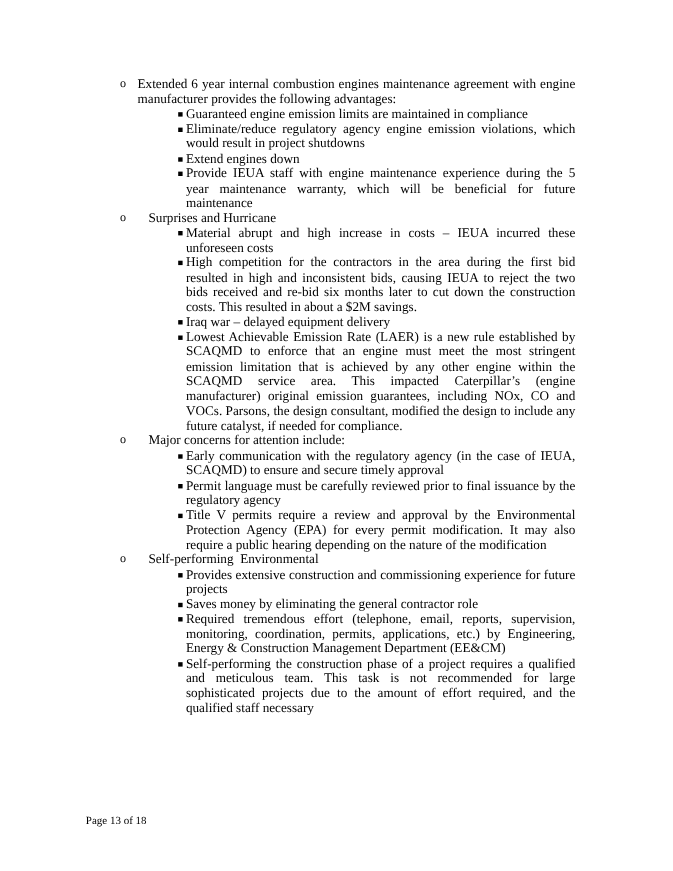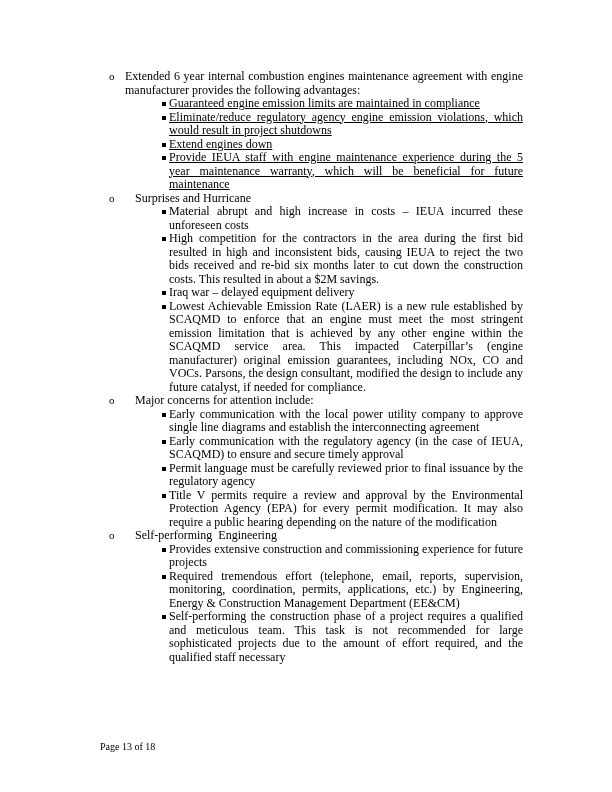--- a/index.html
+++ b/index.html
@@ -9,22 +9,22 @@
   .content { position: absolute; left: 108px; top: 70px; width: 415px;
              font-size: 12px; line-height: 13.5px; }
   .l1 { position: relative; padding-left: 27px; margin: 0; }
   .l1.first { padding-left: 17px; }
   .l1 > .ob { position: absolute; left: 1px; top: 0; font-size: 11px; }
   .l1 > .head { display: block; text-align: justify; }
   .l2list { margin: 0; padding: 0; list-style: none; }
   .l2 { position: relative; padding-left: 54px; text-align: justify; }
   .l1.first .l2 { padding-left: 54px; }
   .l2 > .sq { position: absolute; left: 47px; top: 5px; width: 4px; height: 4px; background: #000; }
-  .first-wrap { margin-left: -10px; text-decoration: underline; }
-  .footer { position: absolute; left: 100px; top: 741px; font-size: 10px; text-align: center; }
+  .first-wrap { margin-left: -10px; }
+  .footer { position: absolute; left: 78px; top: 741px; font-size: 10px; text-align: center; }
 </style>
 </head>
 <body>
 
 <div class="page">
   <div class="content">
 
     <div class="l1 first">
       <span class="ob">o</span>
       <span class="head">Extended 6 year internal combustion engines maintenance agreement with engine manufacturer provides the following advantages:</span>
@@ -44,33 +44,32 @@
         <li class="l2"><span class="sq"></span><span>High competition for the contractors in the area during the first bid resulted in high and inconsistent bids, causing IEUA to reject the two bids received and re-bid six months later to cut down the construction costs. This resulted in about a $2M savings.</span></li>
         <li class="l2"><span class="sq"></span><span>Iraq war – delayed equipment delivery</span></li>
         <li class="l2"><span class="sq"></span><span>Lowest Achievable Emission Rate (LAER) is a new rule established by SCAQMD to enforce that an engine must meet the most stringent emission limitation that is achieved by any other engine within the SCAQMD service area. This impacted Caterpillar’s (engine manufacturer) original emission guarantees, including NOx, CO and VOCs.  Parsons, the design consultant, modified the design to include any future catalyst, if needed for compliance.</span></li>
       </ul>
     </div>
 
     <div class="l1">
       <span class="ob">o</span>
       <span class="head">Major concerns for attention include:</span>
       <ul class="l2list" style="margin-left:-20px">
-        <li class="l2"><span class="sq"></span><span>Early communication with the local power utility company to approve single line diagrams and establish the interconnecting agreement</span></li>
         <li class="l2"><span class="sq"></span><span>Early communication with the regulatory agency (in the case of IEUA, SCAQMD) to ensure and secure timely approval</span></li>
         <li class="l2"><span class="sq"></span><span>Permit language must be carefully reviewed prior to final issuance by the regulatory agency</span></li>
         <li class="l2"><span class="sq"></span><span>Title V permits require a review and approval by the Environmental Protection Agency (EPA) for every permit modification. It may also require a public hearing depending on the nature of the modification</span></li>
       </ul>
     </div>
 
     <div class="l1">
       <span class="ob">o</span>
-      <span class="head" style="white-space:pre">Self-performing  Engineering</span>
+      <span class="head" style="white-space:pre">Self-performing  Environmental</span>
       <ul class="l2list" style="margin-left:-20px">
         <li class="l2"><span class="sq"></span><span>Provides extensive construction and commissioning experience for future projects</span></li>
-        <li class="l2"><span class="sq"></span></li>
+        <li class="l2"><span class="sq"></span><span>Saves money by eliminating the general contractor role</span></li>
         <li class="l2"><span class="sq"></span><span>Required tremendous effort (telephone, email, reports, supervision, monitoring, coordination, permits, applications, etc.) by Engineering, Energy &amp; Construction Management Department (EE&amp;CM)</span></li>
         <li class="l2"><span class="sq"></span><span>Self-performing the construction phase of a project requires a qualified and meticulous team. This task is not recommended for large sophisticated projects due to the amount of effort required, and the qualified staff necessary</span></li>
       </ul>
     </div>
 
   </div>
 
   <div class="footer">Page 13 of 18</div>
 </div>
 

